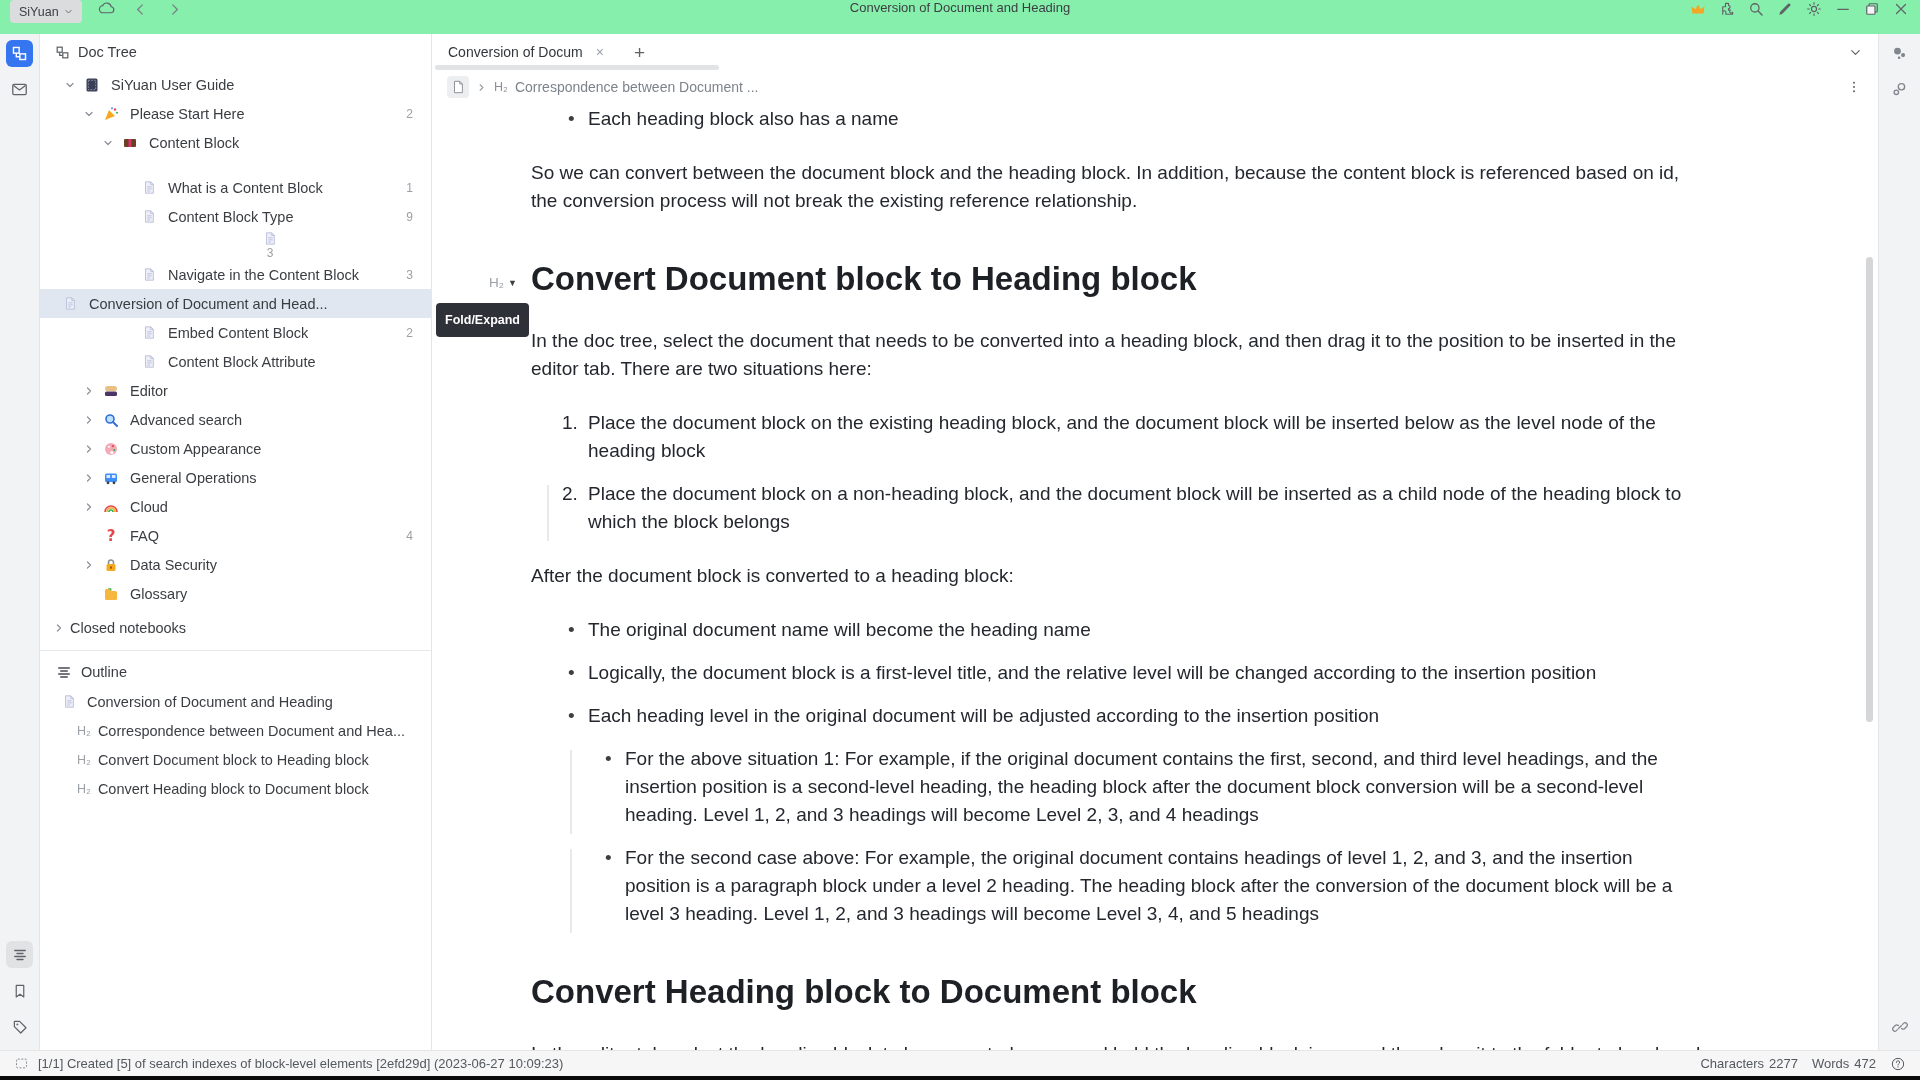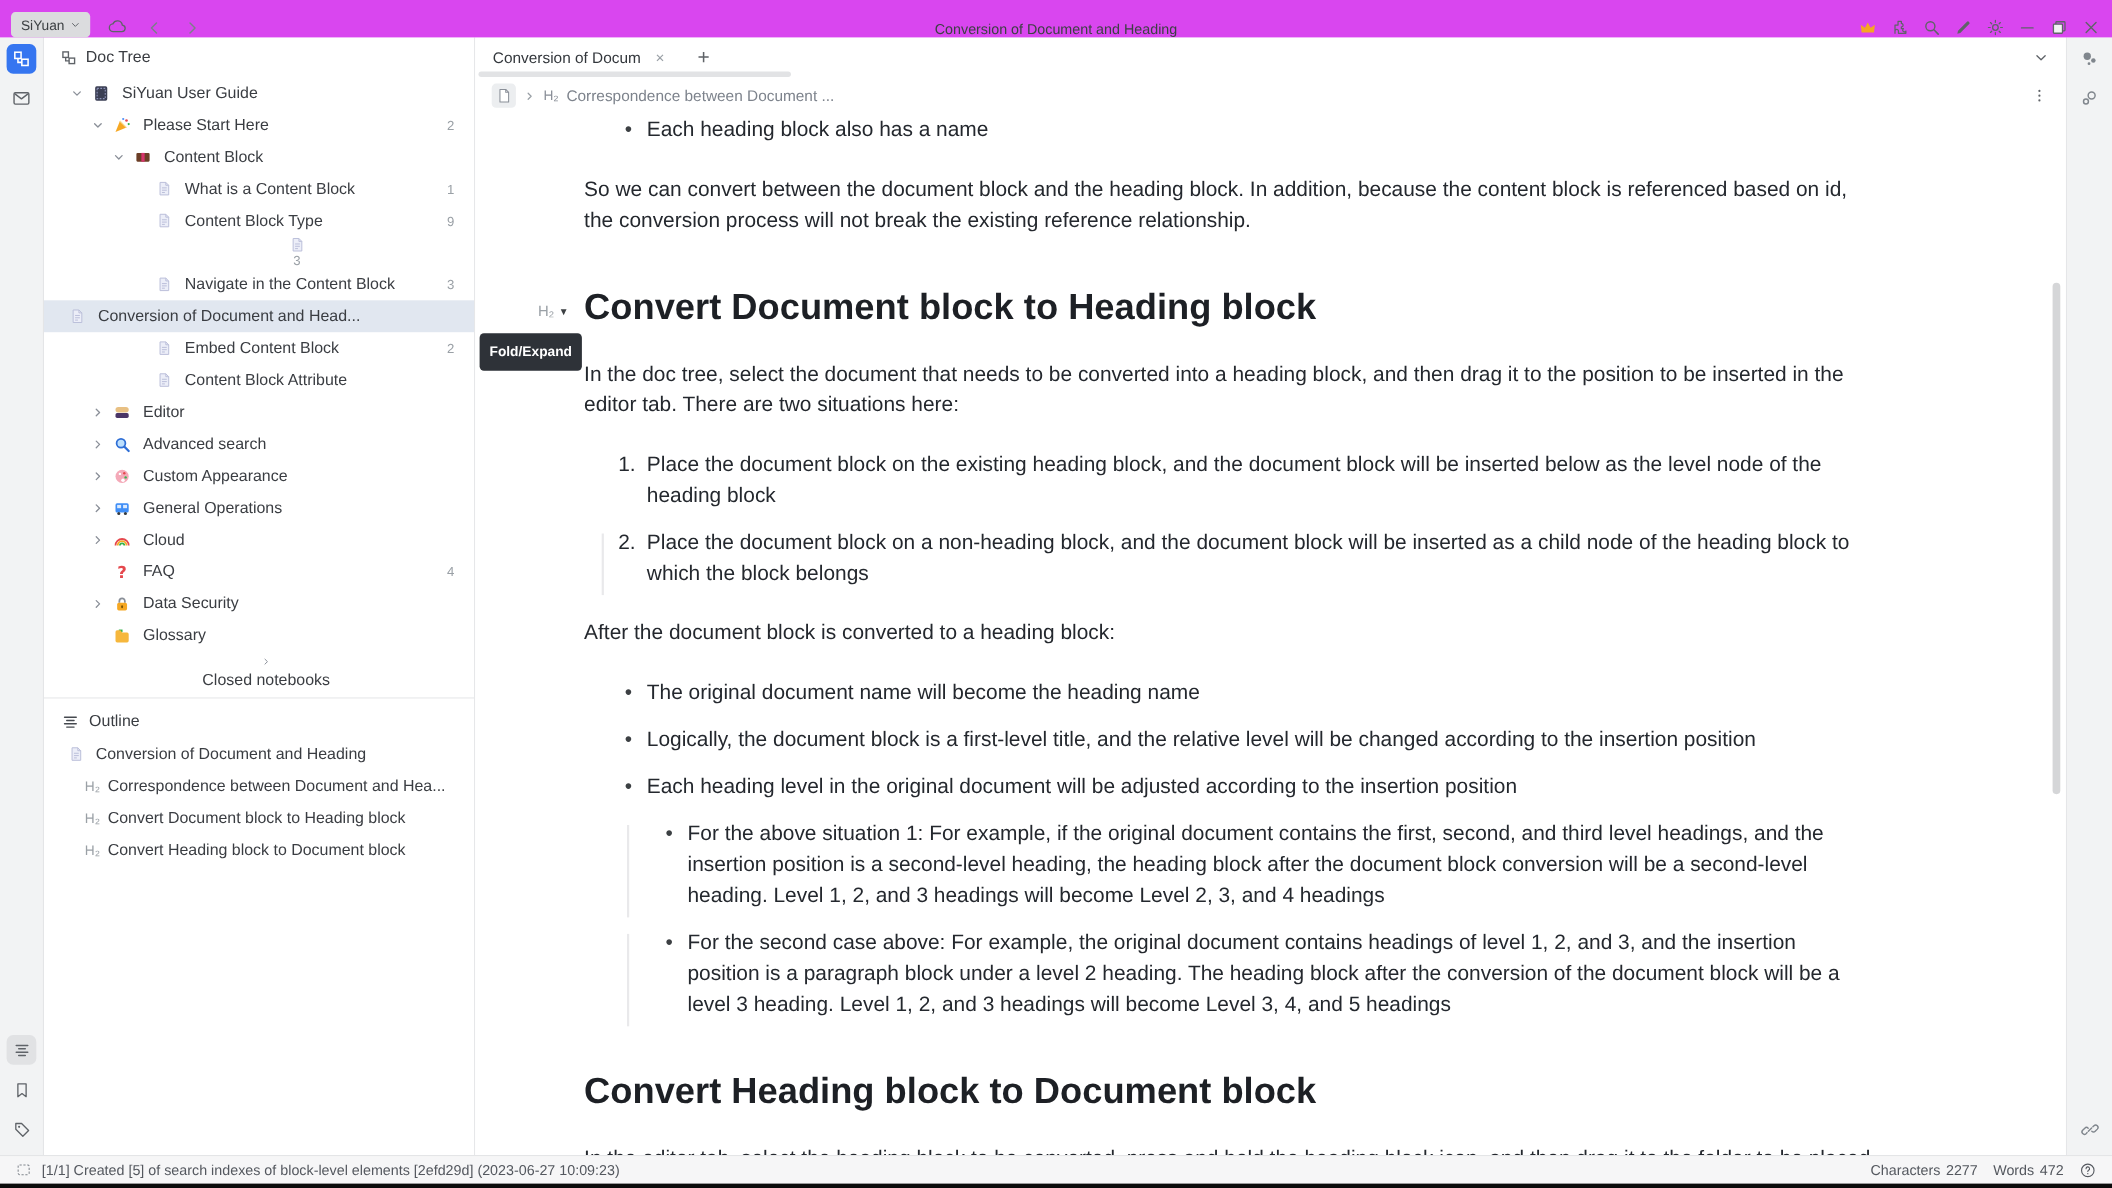--- a/index.html
+++ b/index.html
@@ -4,21 +4,21 @@
 <style>
   * { box-sizing: border-box; margin: 0; padding: 0; }
   html,body { width:1920px; height:1080px; overflow:hidden; }
   body {
     font-family:"Liberation Sans","DejaVu Sans",sans-serif;
     background:#fff; color:#202124; position:relative;
   }
   svg { display:block; }
 
   
-  .titlebar { position:absolute; top:0; left:0; right:0; height:34px; background:#d946ef; display:flex; align-items:flex-end; z-index:5; }
+  .titlebar { position:absolute; top:0; left:0; right:0; height:34px; background:#86efac; display:flex; align-items:flex-start; z-index:5; }
   .app-chip { margin-left:10px; background:#dbdcde; border-radius:4px; height:23px; display:flex; align-items:center; padding:0 9px; font-size:12.5px; color:#3c4043; gap:5px; cursor:pointer; }
   .tb-left { display:flex; align-items:center; gap:16px; margin-left:16px; }
   .tb-btn { width:18px; height:18px; display:flex; align-items:center; justify-content:center; cursor:pointer; }
   .titlebar-title { position:absolute; left:50%; transform:translateX(-50%); font-size:13px; color:#3c4043; white-space:nowrap; }
   .tb-right { position:absolute; right:10px; display:flex; align-items:center; gap:11px; }
 
   
   .dock-left { position:absolute; top:34px; left:0; width:40px; bottom:30px; background:#f2f3f4; border-right:1px solid #e4e5e7; }
   .dock-right { position:absolute; top:34px; right:0; width:42px; bottom:30px; background:#f2f3f4; border-left:1px solid #e4e5e7; }
   .dock-col { display:flex; flex-direction:column; align-items:center; padding-top:6px; gap:9px; }
@@ -29,21 +29,21 @@
 
   
   .sidebar { position:absolute; top:34px; left:40px; width:392px; bottom:30px; background:#fff; border-right:1px solid #e4e5e7; overflow:hidden; }
   .side-header { height:36px; display:flex; align-items:center; padding-left:15px; gap:8px; font-size:14.5px; color:#3a3d42; }
   .tree-row { display:flex; align-items:center; height:29px; font-size:14.5px; color:#3a3d42; cursor:pointer; white-space:nowrap; }
   .tree-row.selected { background:#e1e7f0; }
   .arrow { width:16px; min-width:16px; margin-right:5px; display:flex; justify-content:center; align-items:center; }
   .ticon { width:18px; min-width:18px; height:18px; margin-right:10px; display:flex; align-items:center; justify-content:center; font-size:15px; }
   .t-label { flex:1; overflow:hidden; text-overflow:clip; }
   .t-count { margin-left:8px; margin-right:18px; font-size:12px; color:#9aa0a6; }
-  .closed-row { height:30px; margin-top:5px; padding-left:13px; display:flex; align-items:center; gap:5px; font-size:14.5px; color:#3a3d42; cursor:pointer;flex-direction:column; }
+  .closed-row { height:30px; margin-top:5px; padding-left:13px; display:flex; align-items:center; gap:5px; font-size:14.5px; color:#3a3d42; cursor:pointer; }
   .outline-sec { border-top:1px solid #e7e8ea; margin-top:7px; padding-top:5px; }
   .outline-header { height:31px; display:flex; align-items:center; padding-left:16px; gap:9px; font-size:14.5px; color:#3a3d42; cursor:pointer; }
   .outline-item { height:29px; display:flex; align-items:center; font-size:14.5px; color:#3a3d42; cursor:pointer; white-space:nowrap; }
   .oi-doc { padding-left:20px; }
   .oi-doc .ticon { margin-right:9px; }
   .oi-h2 { padding-left:37px; }
   .h2badge { color:#9aa0a6; font-size:12.5px; margin-right:7px; }
   .q-glyph { color:#e5484d; font-weight:700; font-size:15px; font-family:"DejaVu Sans",sans-serif; }
 
   
@@ -277,21 +277,21 @@
         </span>
         <span class="ticon">
           <svg width="16" height="16" viewBox="0 0 16 16">
             <rect x="2" y="4" width="12" height="8" rx="1" fill="#6b3e26"></rect>
             <rect x="6.5" y="4" width="3" height="8" fill="#d6336c"></rect>
           </svg>
         </span>
         <span class="t-label">Content Block</span>
         <span class="t-count"></span>
       </div>
-      <div class="tree-row" style="padding-left: 79px;">
+      <div class="tree-row" style="padding-left: 79px; margin-top: 16px;">
         <span class="arrow"></span>
         <span class="ticon">
           <svg width="14" height="15" viewBox="0 0 16 16">
             <path d="M4 1.5h6l3 3V14.5H4z" fill="#eceef8" stroke="#b9bdd8" stroke-width="1" stroke-linejoin="round"></path>
             <path d="M10 1.5v3h3" fill="none" stroke="#b9bdd8" stroke-width="1"></path>
             <path d="M6 7.2h5M6 9.6h5M6 12h3" stroke="#b9bdd8" stroke-width="1"></path>
           </svg>
         </span>
         <span class="t-label">What is a Content Block</span>
         <span class="t-count">1</span>

